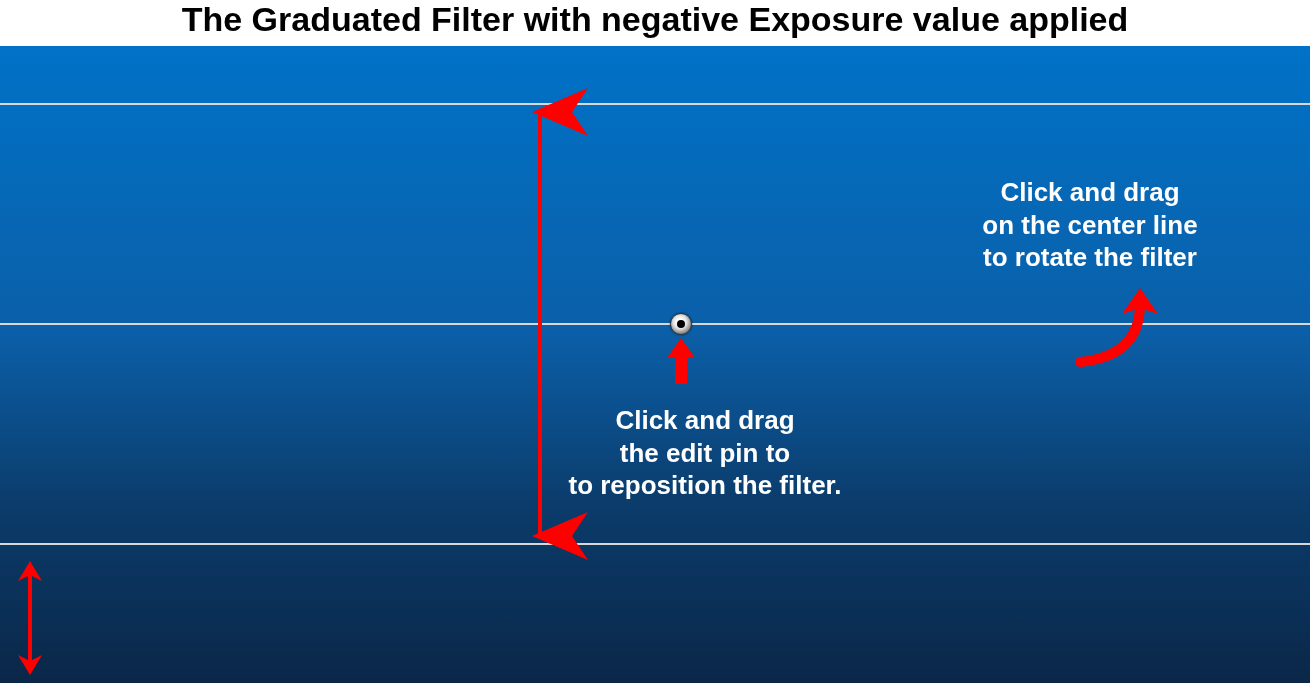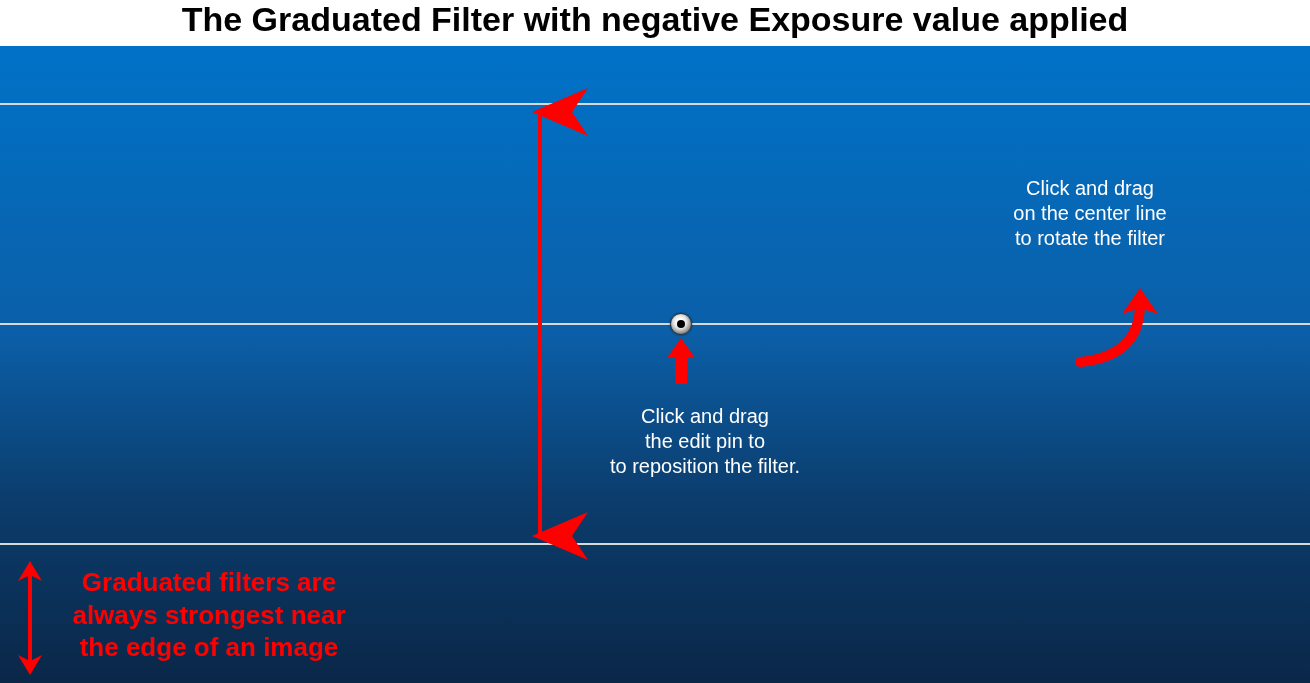--- a/index.html
+++ b/index.html
@@ -50,22 +50,22 @@
     position:absolute;
     left:50%; top:50%;
     width:8px; height:8px;
     background:#000;
     border-radius:50%;
     transform:translate(-50%,-50%);
   }
   .label {
     position: absolute;
     color: #fff;
-    font-weight: 400;
-    font-size: 20px;
+    font-weight: 700;
+    font-size: 26px;
     line-height: 1.25;
     text-align: center;
     white-space: pre-line;
   }
   .label-red {
     color: #FF0000;
     font-weight: 800;
     font-size: 26px;
     line-height: 1.25;
     position: absolute;
@@ -116,17 +116,14 @@
 
 
   <div class="label" style="left:920px; top:130px; width:340px;">Click and drag
 on the center line
 to rotate the filter</div>
 
   <div class="label" style="left:520px; top:358px; width:370px;">Click and drag
 the edit pin to
 to reposition the filter.</div>
 
-  <div class="label-red" style="left:44px; top:520px; width:330px;">Graduated filters are
-always strongest near
-the edge of an image</div>
 
 </div>
 
 </body></html>

